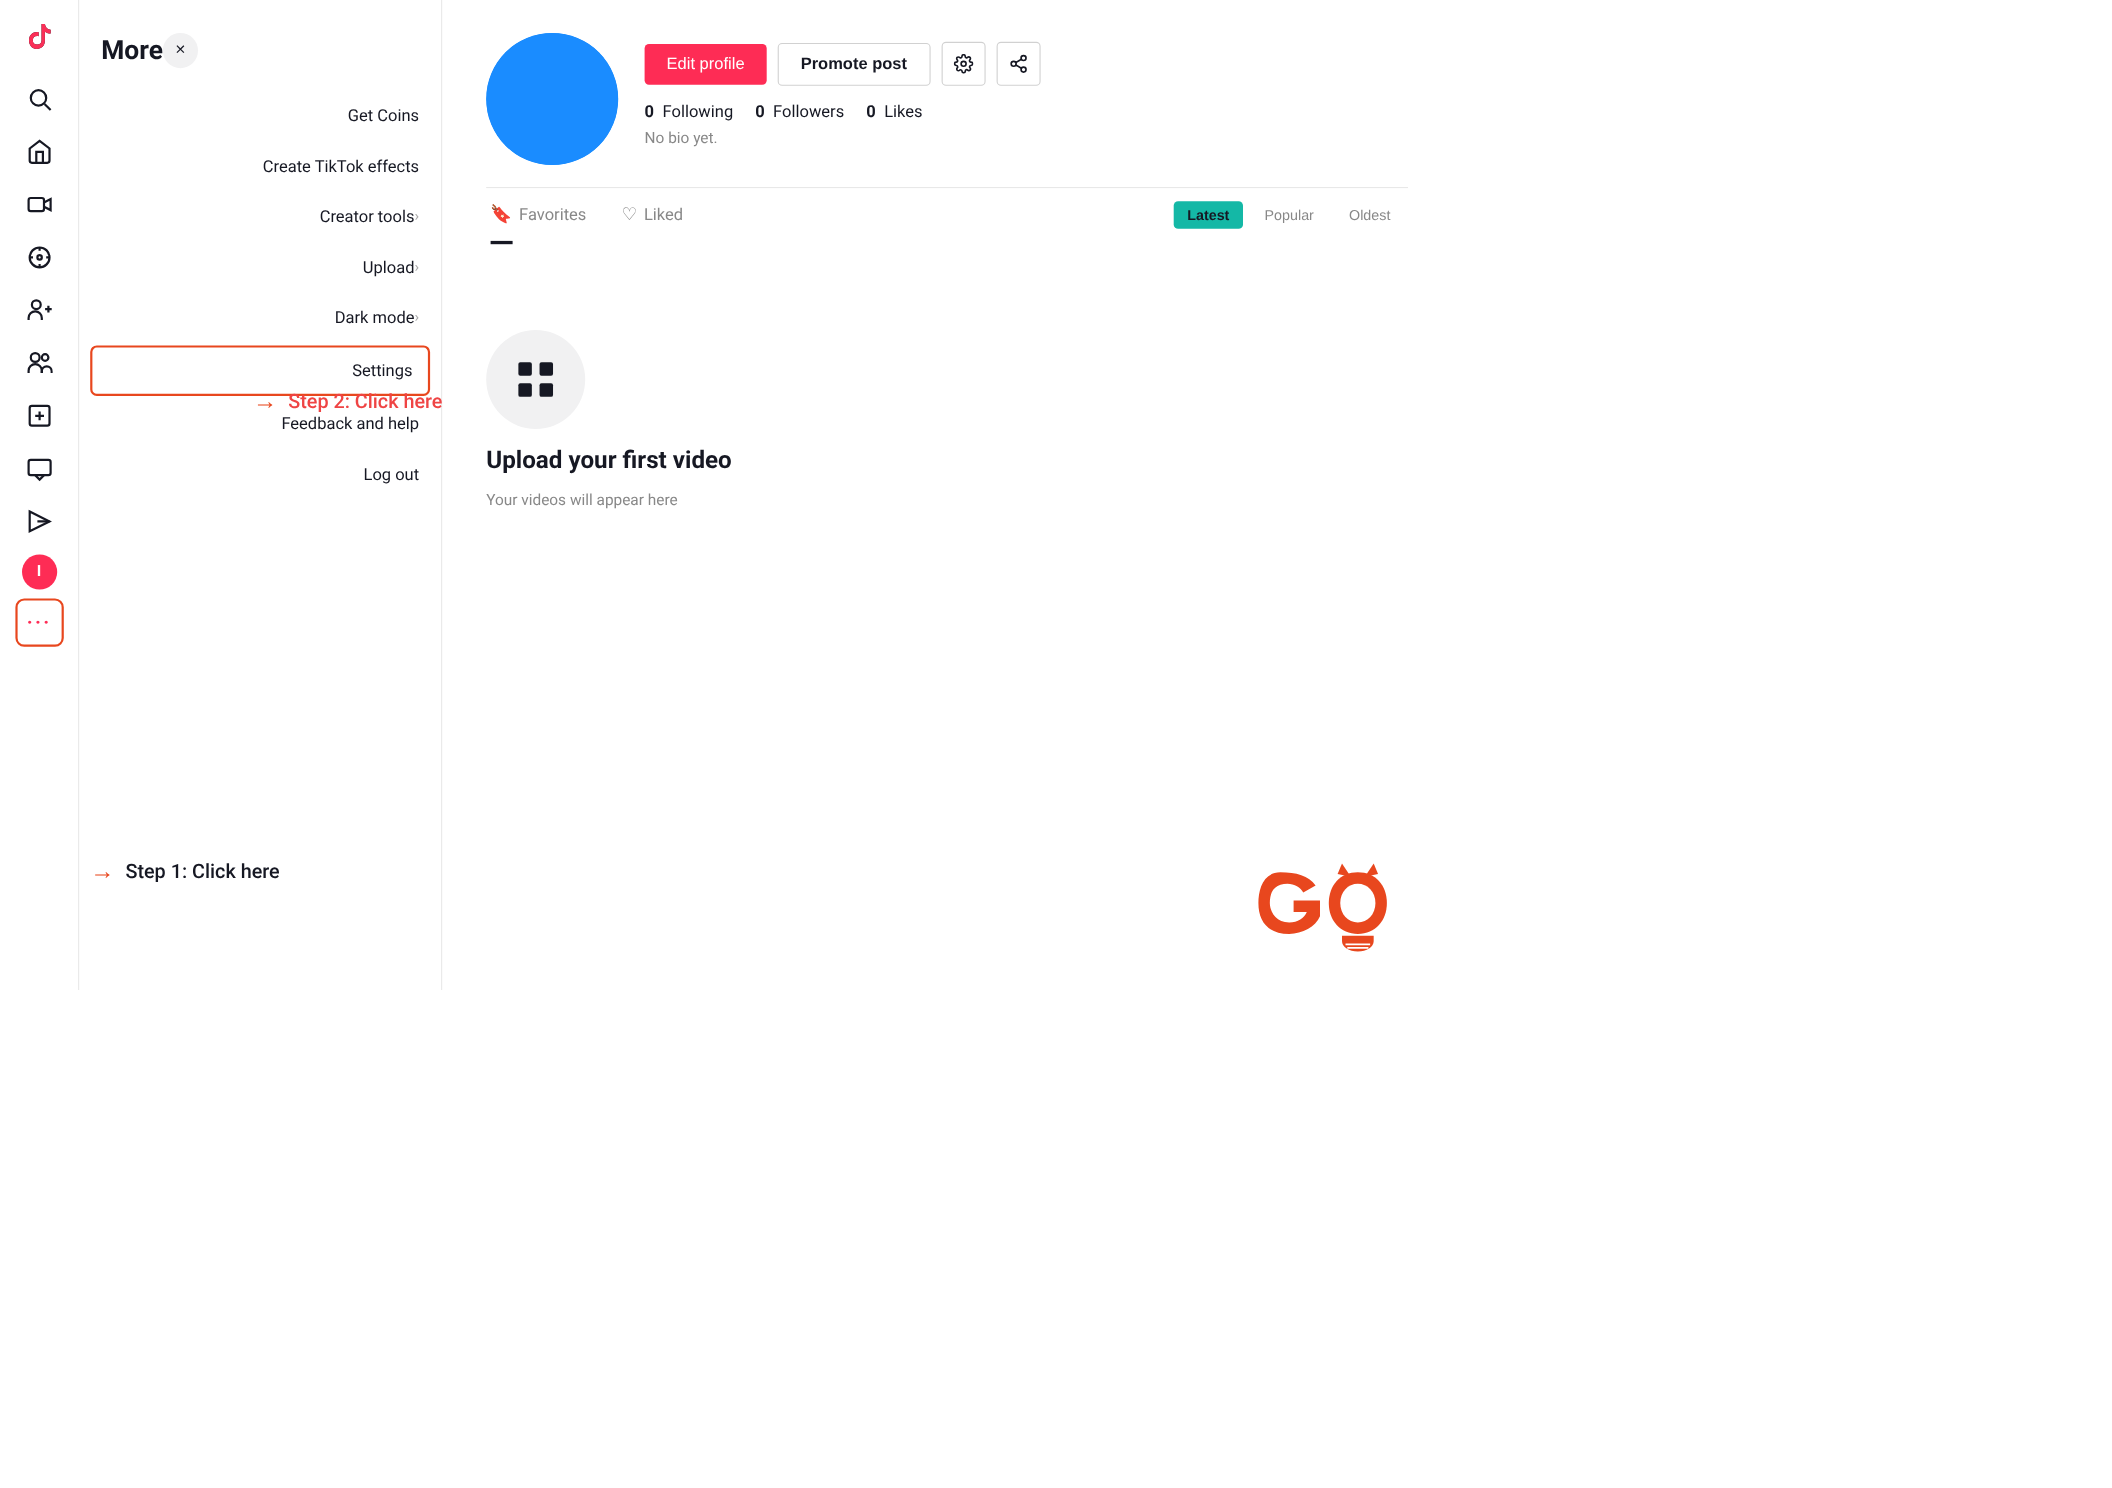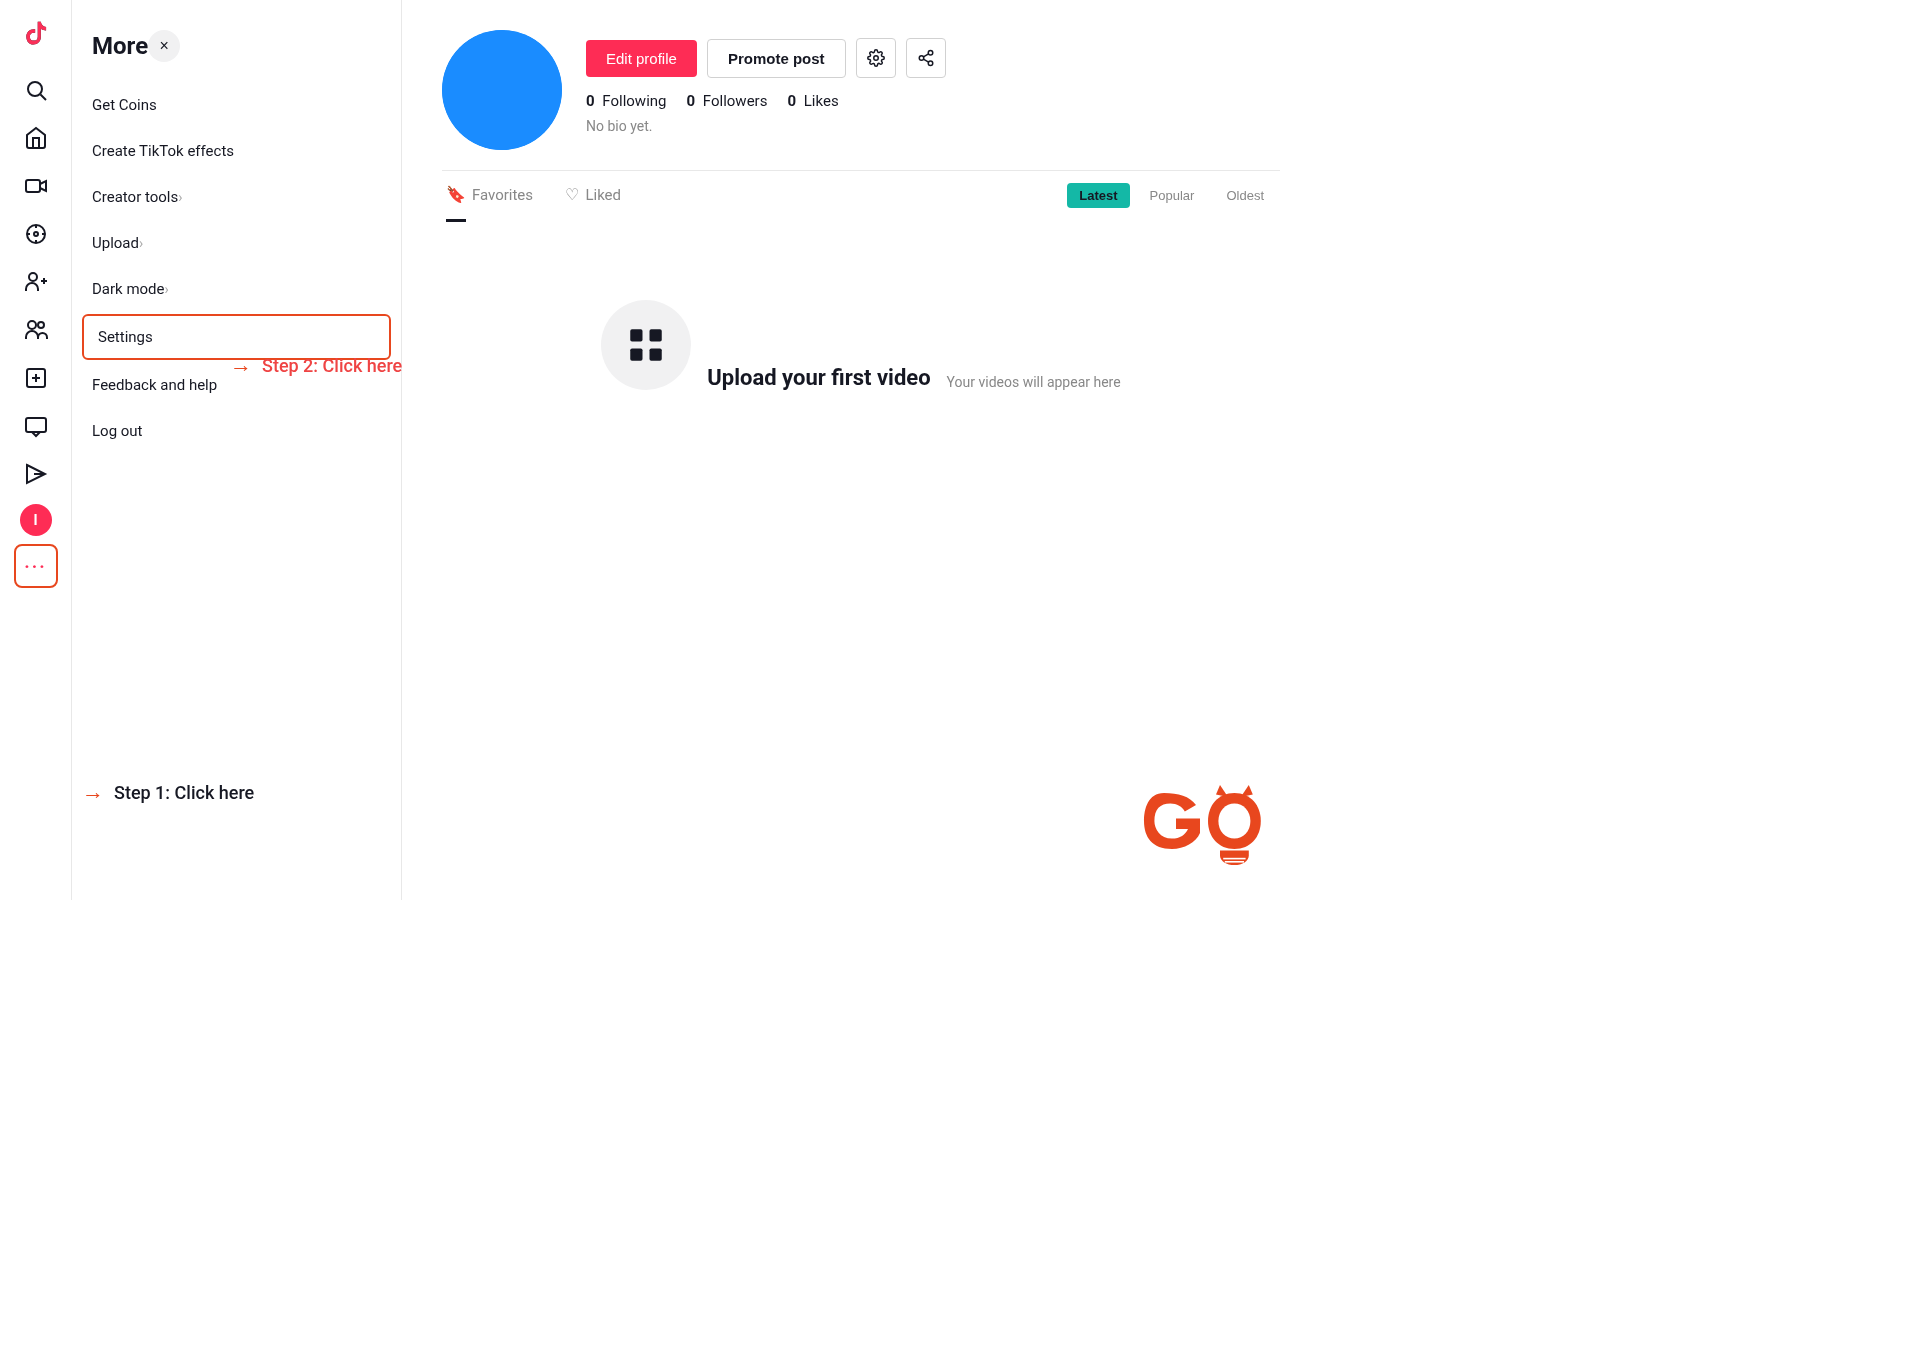--- a/index.html
+++ b/index.html
@@ -72,21 +72,21 @@
       cursor: pointer;
       display: flex;
       align-items: center;
       justify-content: center;
       font-size: 16px;
       color: #161823;
     }
     .menu-item {
       display: flex;
       align-items: center;
-      justify-content: flex-start;
+      justify-content: flex-end;
       padding: 14px 20px;
       font-size: 15px;
       color: #161823;
       cursor: pointer;
       font-weight: 400;
     }
     .menu-item.settings-item {
       border: 2px solid #e8471e;
       border-radius: 6px;
       margin: 2px 10px;
@@ -218,22 +218,22 @@
     }
     .sort-btn.active {
       background: #14b8a6;
       color: #161823;
       font-weight: 600;
     }
 
     
     .empty-state {
       display: flex;
-      flex-direction: row;
-      align-items: flex-end;
+      flex-direction: column;
+      align-items: flex-start;
       justify-content: center;
       padding: 80px 0 40px 0;
       gap: 16px;
     }
     .empty-icon-circle {
       width: 90px; height: 90px;
       border-radius: 50%;
       background: #f1f1f2;
       display: flex;
       align-items: center;

